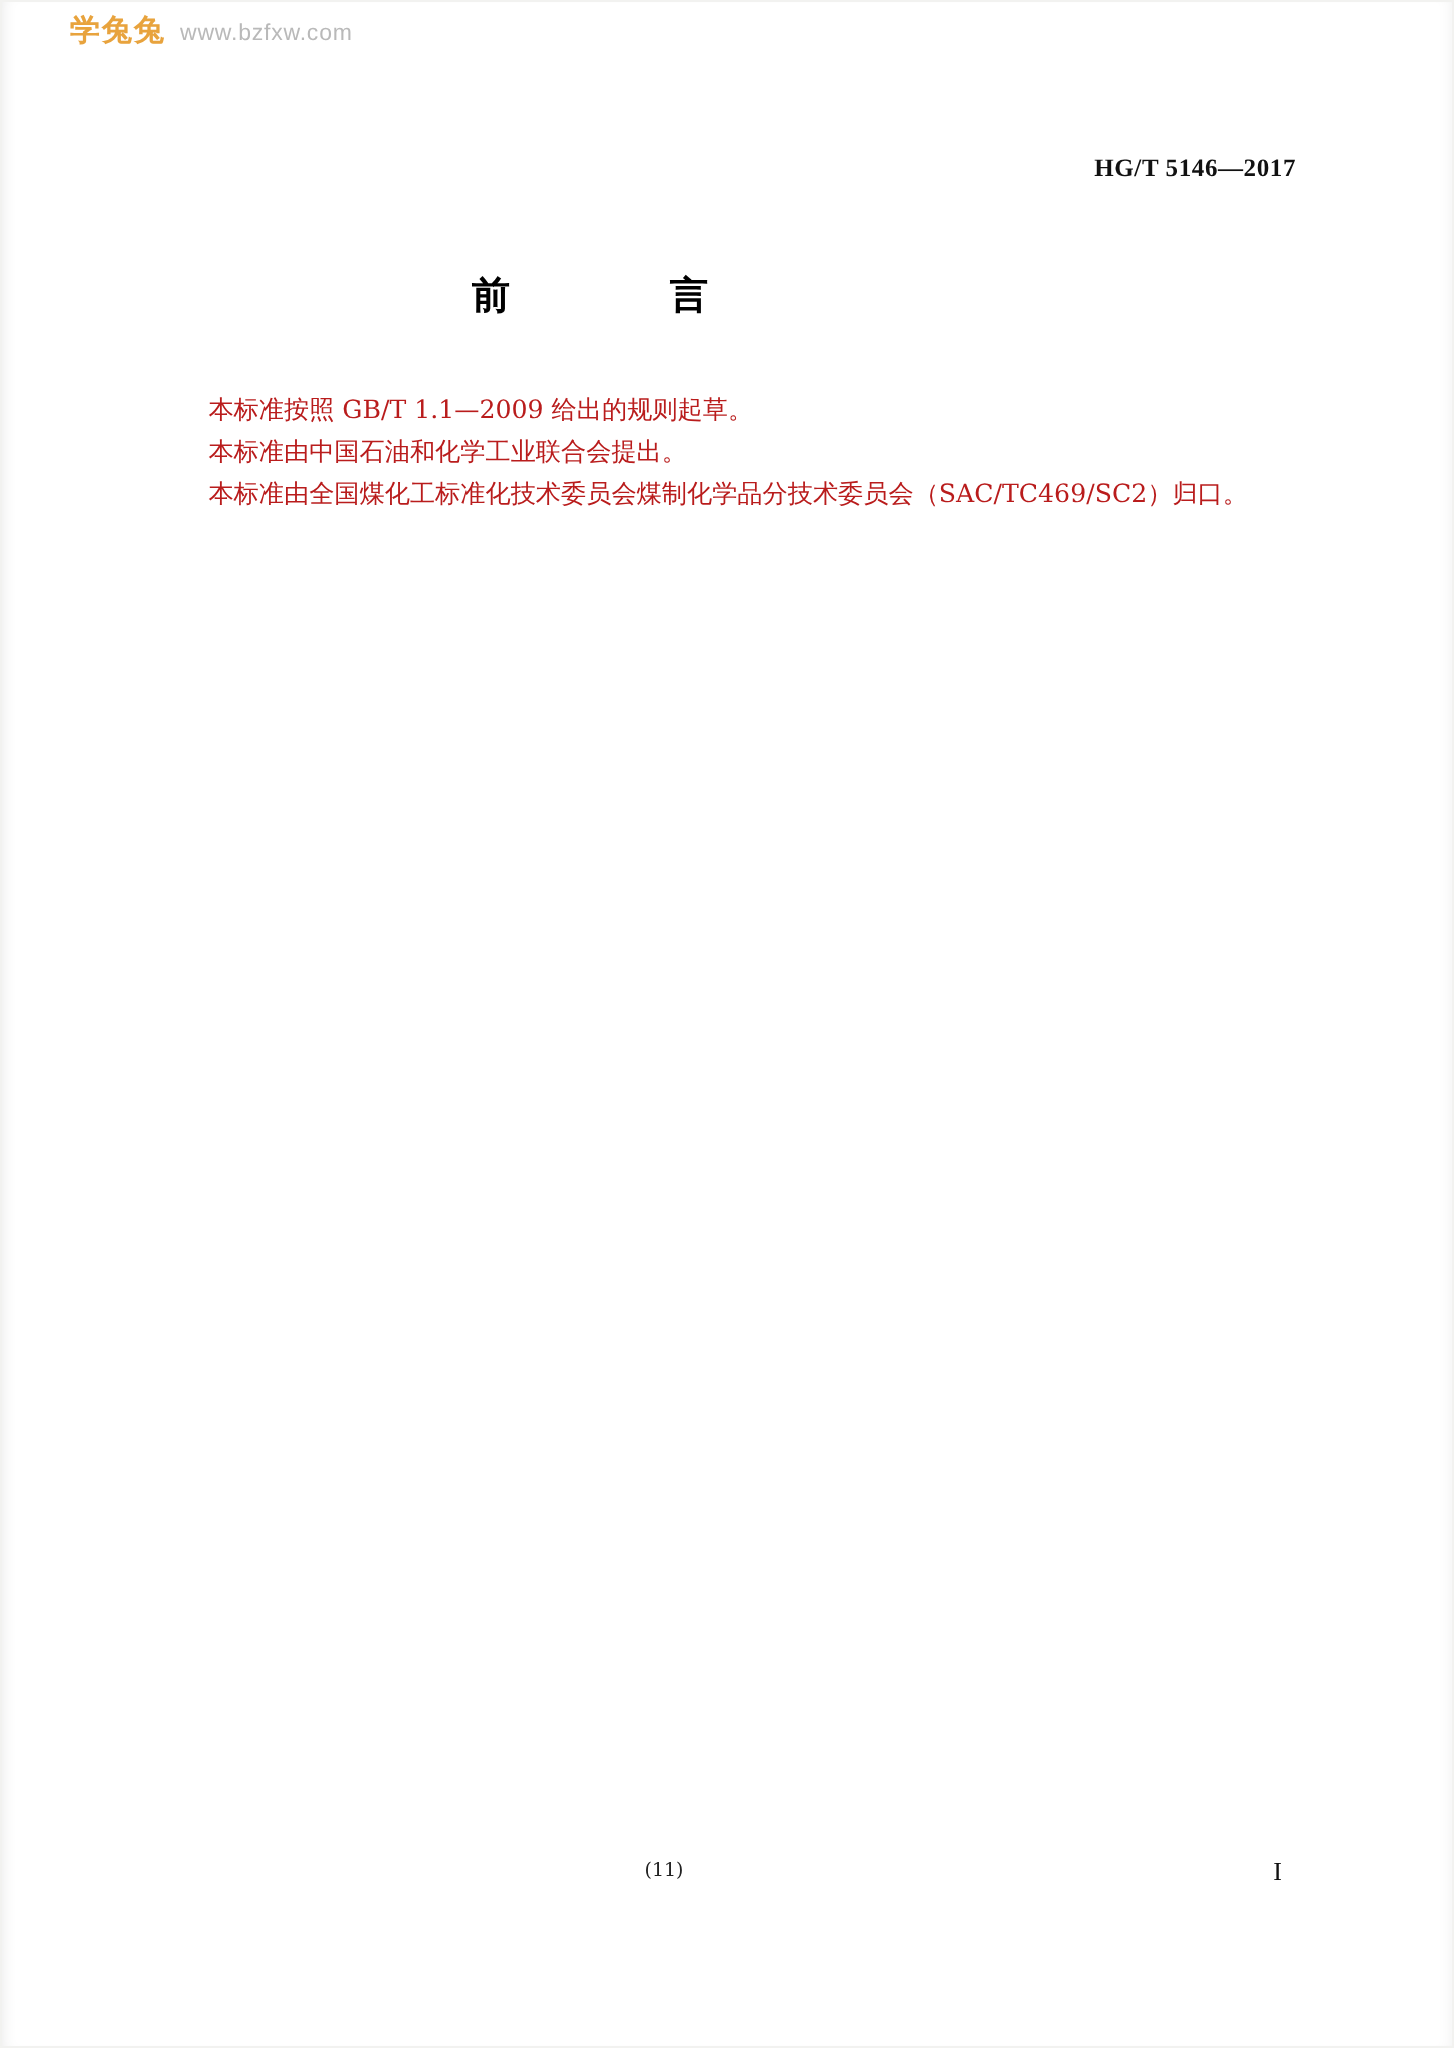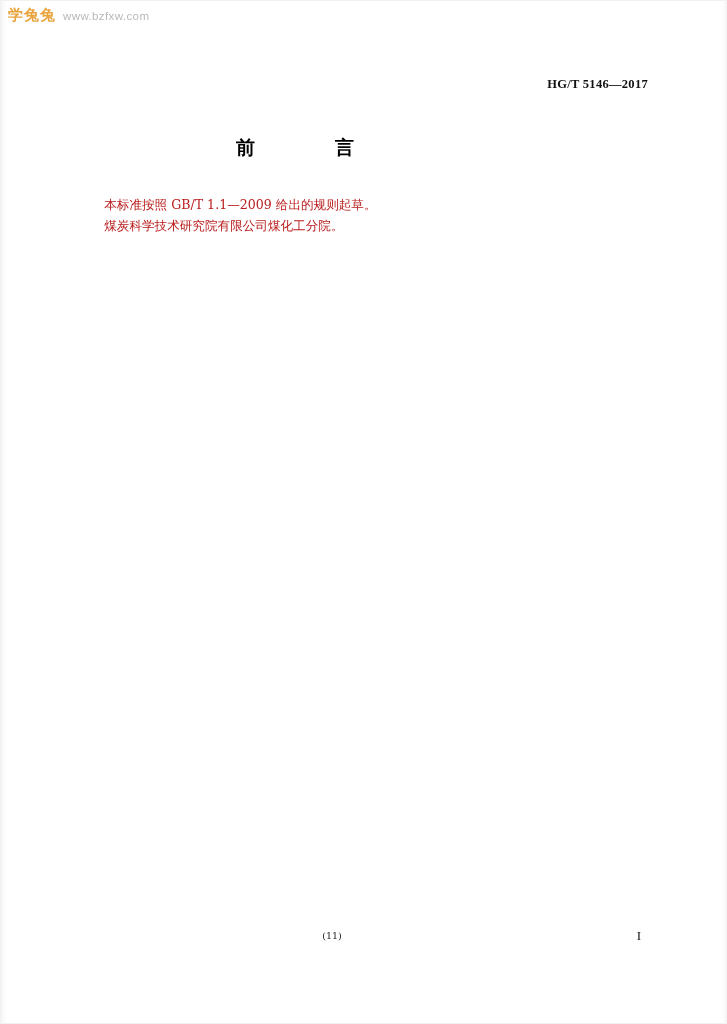--- a/index.html
+++ b/index.html
@@ -36,20 +36,21 @@
     align-items: baseline;
     gap: 7px;
     white-space: nowrap;
   }
   .watermark .wm-logo {
     font-family: "DejaVu Sans", sans-serif;
     font-size: 15px;
     font-weight: 700;
     color: #e8a33d;
     letter-spacing: 1px;
+    margin-left: 27px;
   }
   .watermark .wm-url {
     font-family: "Liberation Sans", sans-serif;
     font-size: 11.5px;
     color: #b9b9b9;
     letter-spacing: 0.4px;
   }
   .header-std {
     position: absolute;
     top: 77px;
@@ -117,19 +118,20 @@
     <span class="wm-logo">学兔兔</span>
     <span class="wm-url">www.bzfxw.com</span>
   </div>
 
   <div class="header-std">HG/T 5146—2017</div>
 
   <div class="doc-title">前　　言</div>
 
   <div class="body-text">
     <p>本标准按照 GB/T 1.1—2009 给出的规则起草。</p>
-    <p>煤炭科学技术研究院有限公司煤化工分院。</p>
+    <p>本标准由中国石油和化学工业联合会提出。</p>
+    <p>本标准由全国煤化工标准化技术委员会煤制化学品分技术委员会（SAC/TC469/SC2）归口。</p>
   </div>
 
   <div class="footer-page-num">(11)</div>
   <div class="footer-folio">I</div>
 
 </div>
 
 </body></html>

